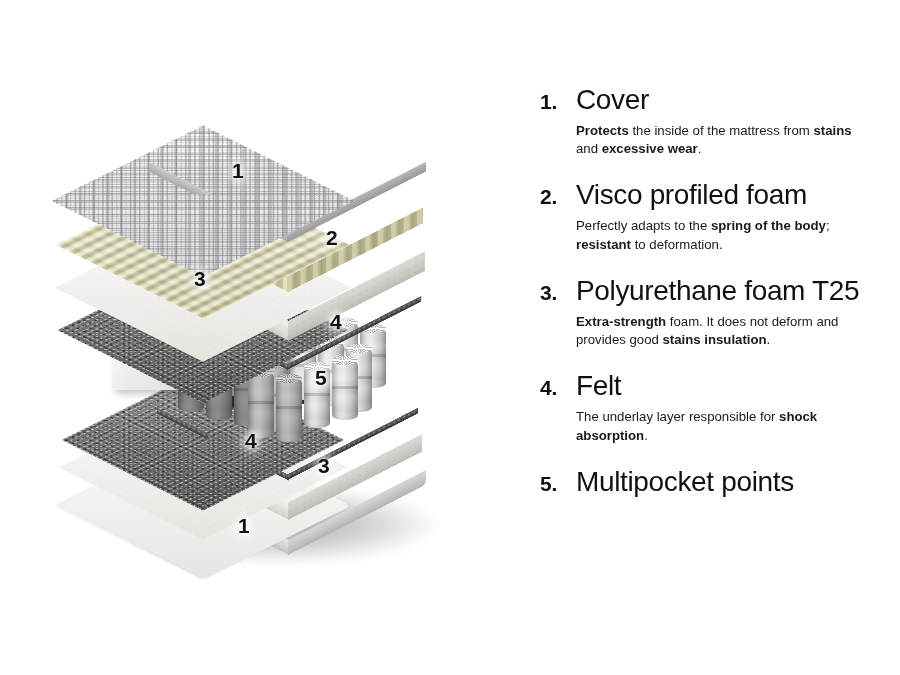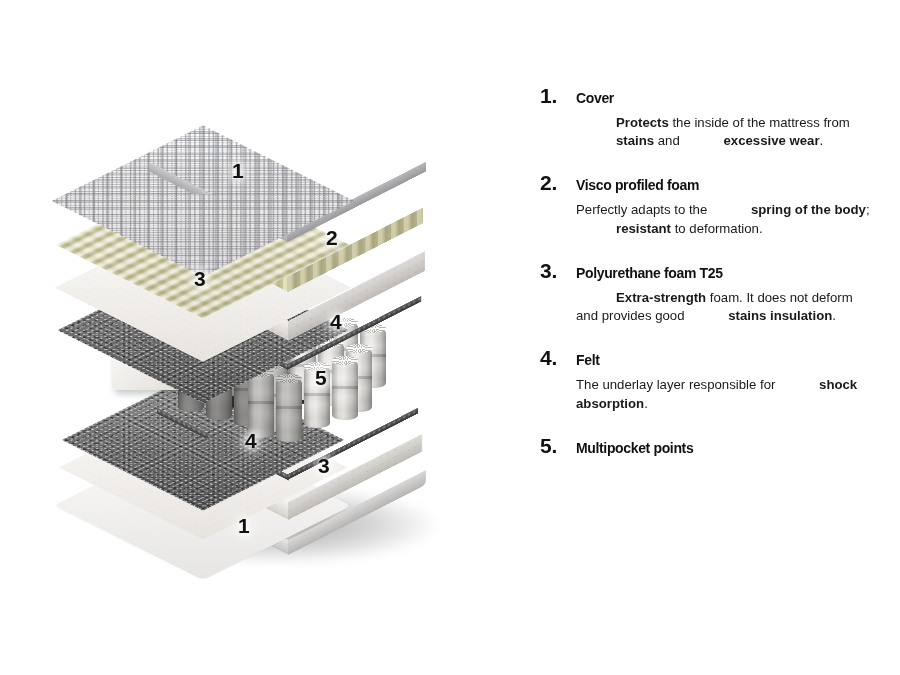--- a/index.html
+++ b/index.html
@@ -253,34 +253,34 @@
 
   .legend-num {
     flex: 0 0 36px;
     font-size: 21px;
     font-weight: bold;
     color: #111111;
     letter-spacing: -.2px;
   }
 
   .legend-title {
-    font-size: 14px;
-    font-weight: bold;
+    font-size: 28px;
+    font-weight: normal;
     color: #111111;
     letter-spacing: -.35px;
   }
 
   .legend-body {
     margin-left: 36px;
     font-size: 13.2px;
     line-height: 1.38;
     color: #1a1a1a;
     max-width: 300px;
   }
-  .legend-body b { font-weight: bold; margin-left: 40px; }
+  .legend-body b { font-weight: bold; }
 </style>
 </head>
 <body>
 
 <div id="page">
 
   <div id="diagram">
 
     <div id="floor-shadow"></div>
 

